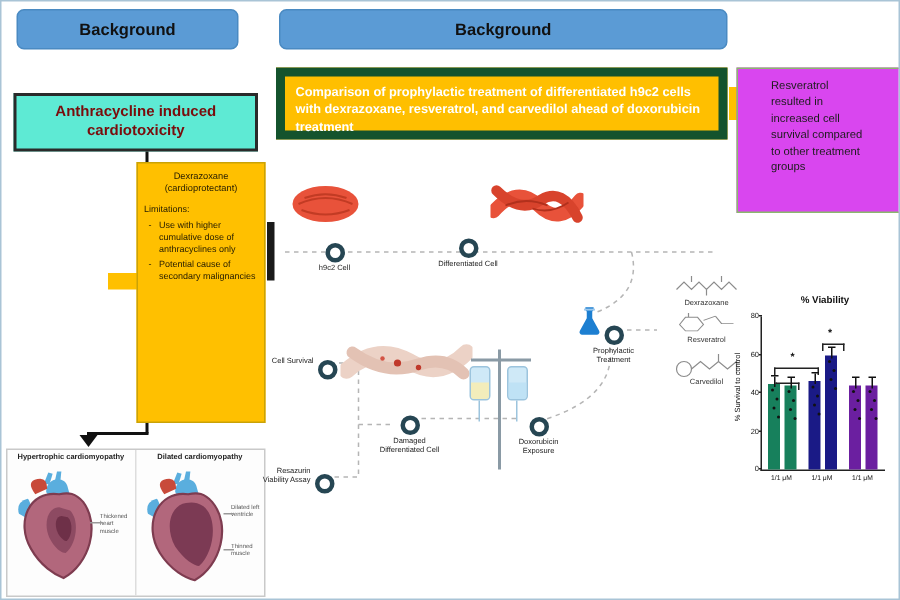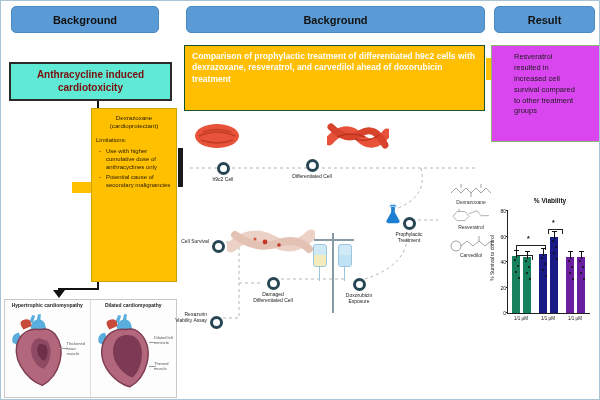--- a/index.html
+++ b/index.html
@@ -29,21 +29,21 @@
   
   #hearts-panel{position:absolute;left:3px;top:298px;width:173px;height:99px;background:#fdfdfd;border:1px solid #c9c9c9;box-sizing:border-box;display:flex;}
   .heart-half{position:relative;width:50%;height:100%;border-right:1px solid #ddd;box-sizing:border-box;}
   .heart-half:last-child{border-right:none;}
   .heart-title{position:absolute;top:2px;left:0;right:0;text-align:center;font-size:5px;font-weight:bold;color:#222;}
   .heart-svg{position:absolute;left:4px;top:12px;}
   .heart-ann{position:absolute;font-size:4px;color:#555;line-height:1.2;width:22px;}
   .ann-line{position:absolute;height:1px;background:#999;}
 
   
-  #meth-box{position:absolute;left:183px;top:44px;width:301px;height:66px;background:#ffbf00;border:1px solid #14532d;
+  #meth-box{position:absolute;left:183px;top:44px;width:301px;height:48px;background:#ffbf00;border:6px solid #14532d;
        box-sizing:border-box;padding:5px 7px;color:#ffffff;font-weight:bold;font-size:8.5px;line-height:1.35;}
   #timeline-bar{position:absolute;left:177px;top:147px;width:5px;height:39px;background:#1a1a1a;}
   .step-circle{position:absolute;width:7px;height:7px;border:3px solid #264653;border-radius:50%;background:#fff;}
   .step-label{position:absolute;font-size:5px;color:#222;text-align:center;line-height:1.18;width:44px;}
   .step-label-left{position:absolute;font-size:5px;color:#222;text-align:right;line-height:1.18;width:34px;}
   .drug-struct{position:absolute;}
   .drug-label{position:absolute;font-size:5px;color:#333;text-align:center;width:48px;}
   
   #iv-pole{position:absolute;left:331px;top:232px;width:2px;height:80px;background:#8a9aa5;}
   #iv-bar{position:absolute;left:313px;top:238px;width:40px;height:2px;background:#8a9aa5;}
@@ -73,21 +73,20 @@
 
   svg{display:block;}
 </style>
 </head>
 <body>
 
 <div id="stage">
 
   <div class="hdr" id="hdr-bg">Background</div>
   <div class="hdr" id="hdr-meth">Background</div>
-  <div class="hdr" id="hdr-res">Result</div>
 
   <div id="problem-box">Anthracycline induced cardiotoxicity</div>
   <div id="vline"></div>
   <div id="hjog"></div>
   <div id="down-arrow"></div>
   <div id="yellow-tab"></div>
 
   <div id="limitation-box">
     <div id="limitation-title">Dexrazoxane (cardioprotectant)</div>
     <div id="limitation-sub">Limitations:</div>

